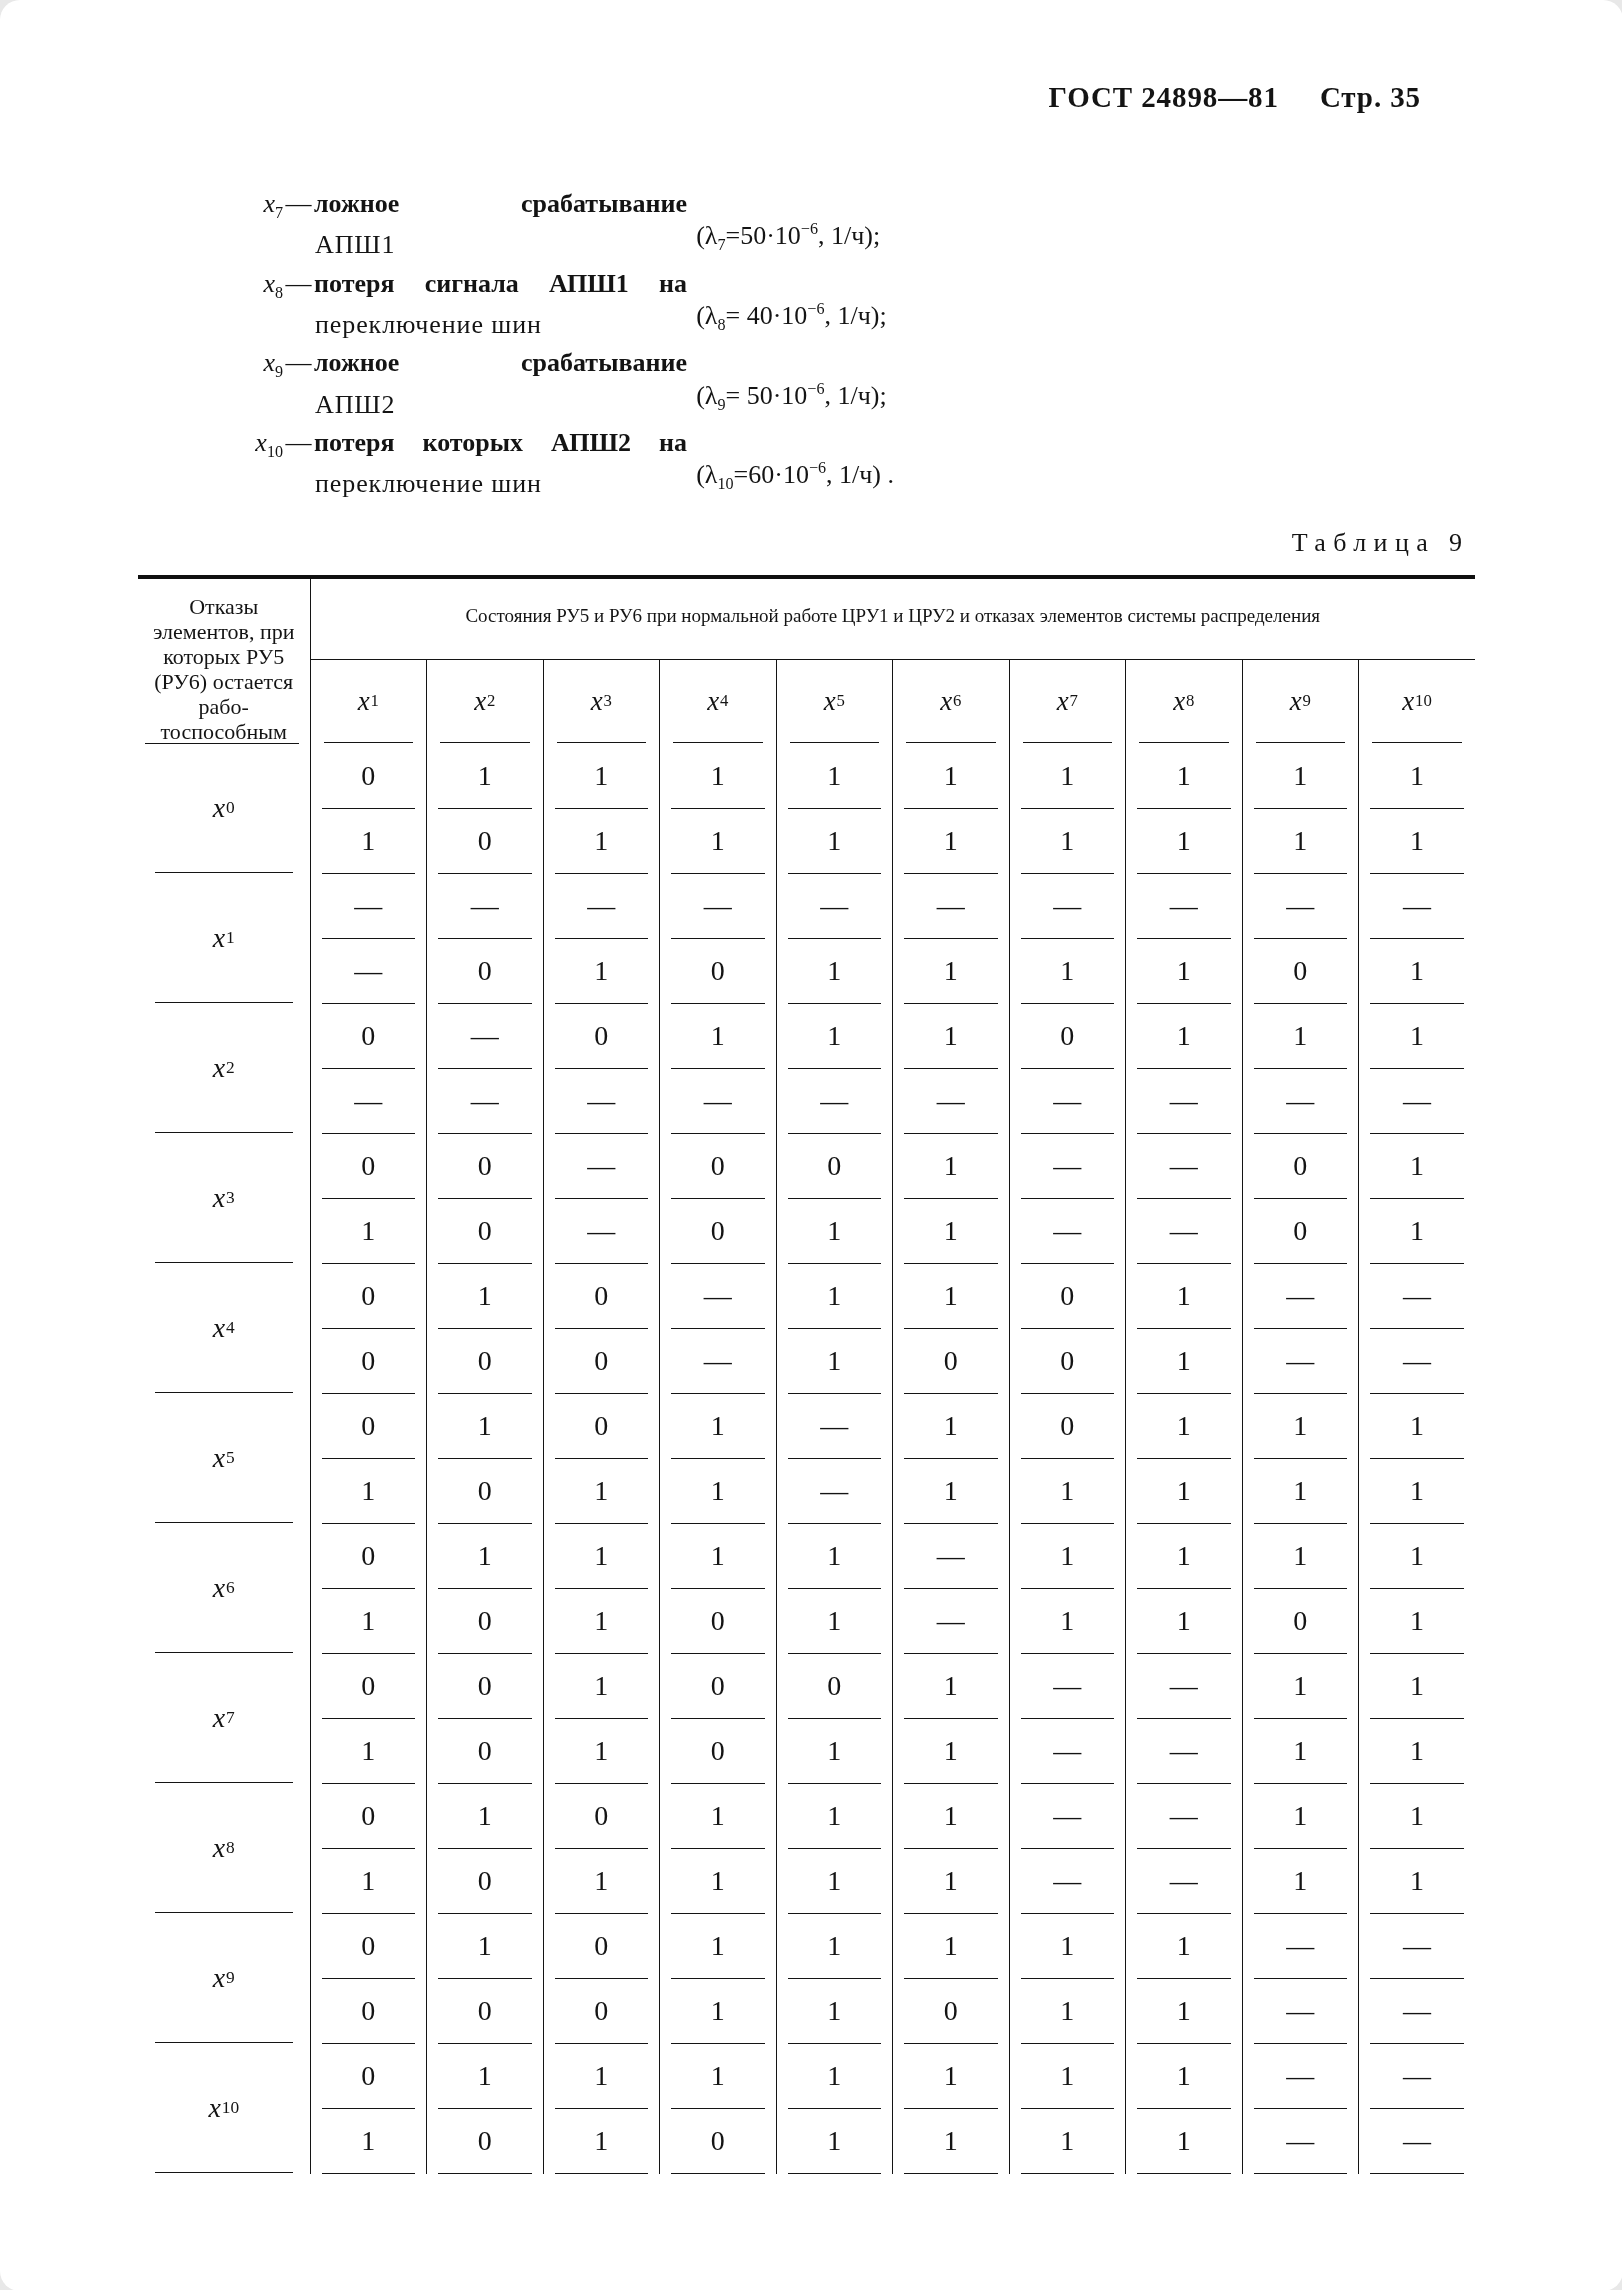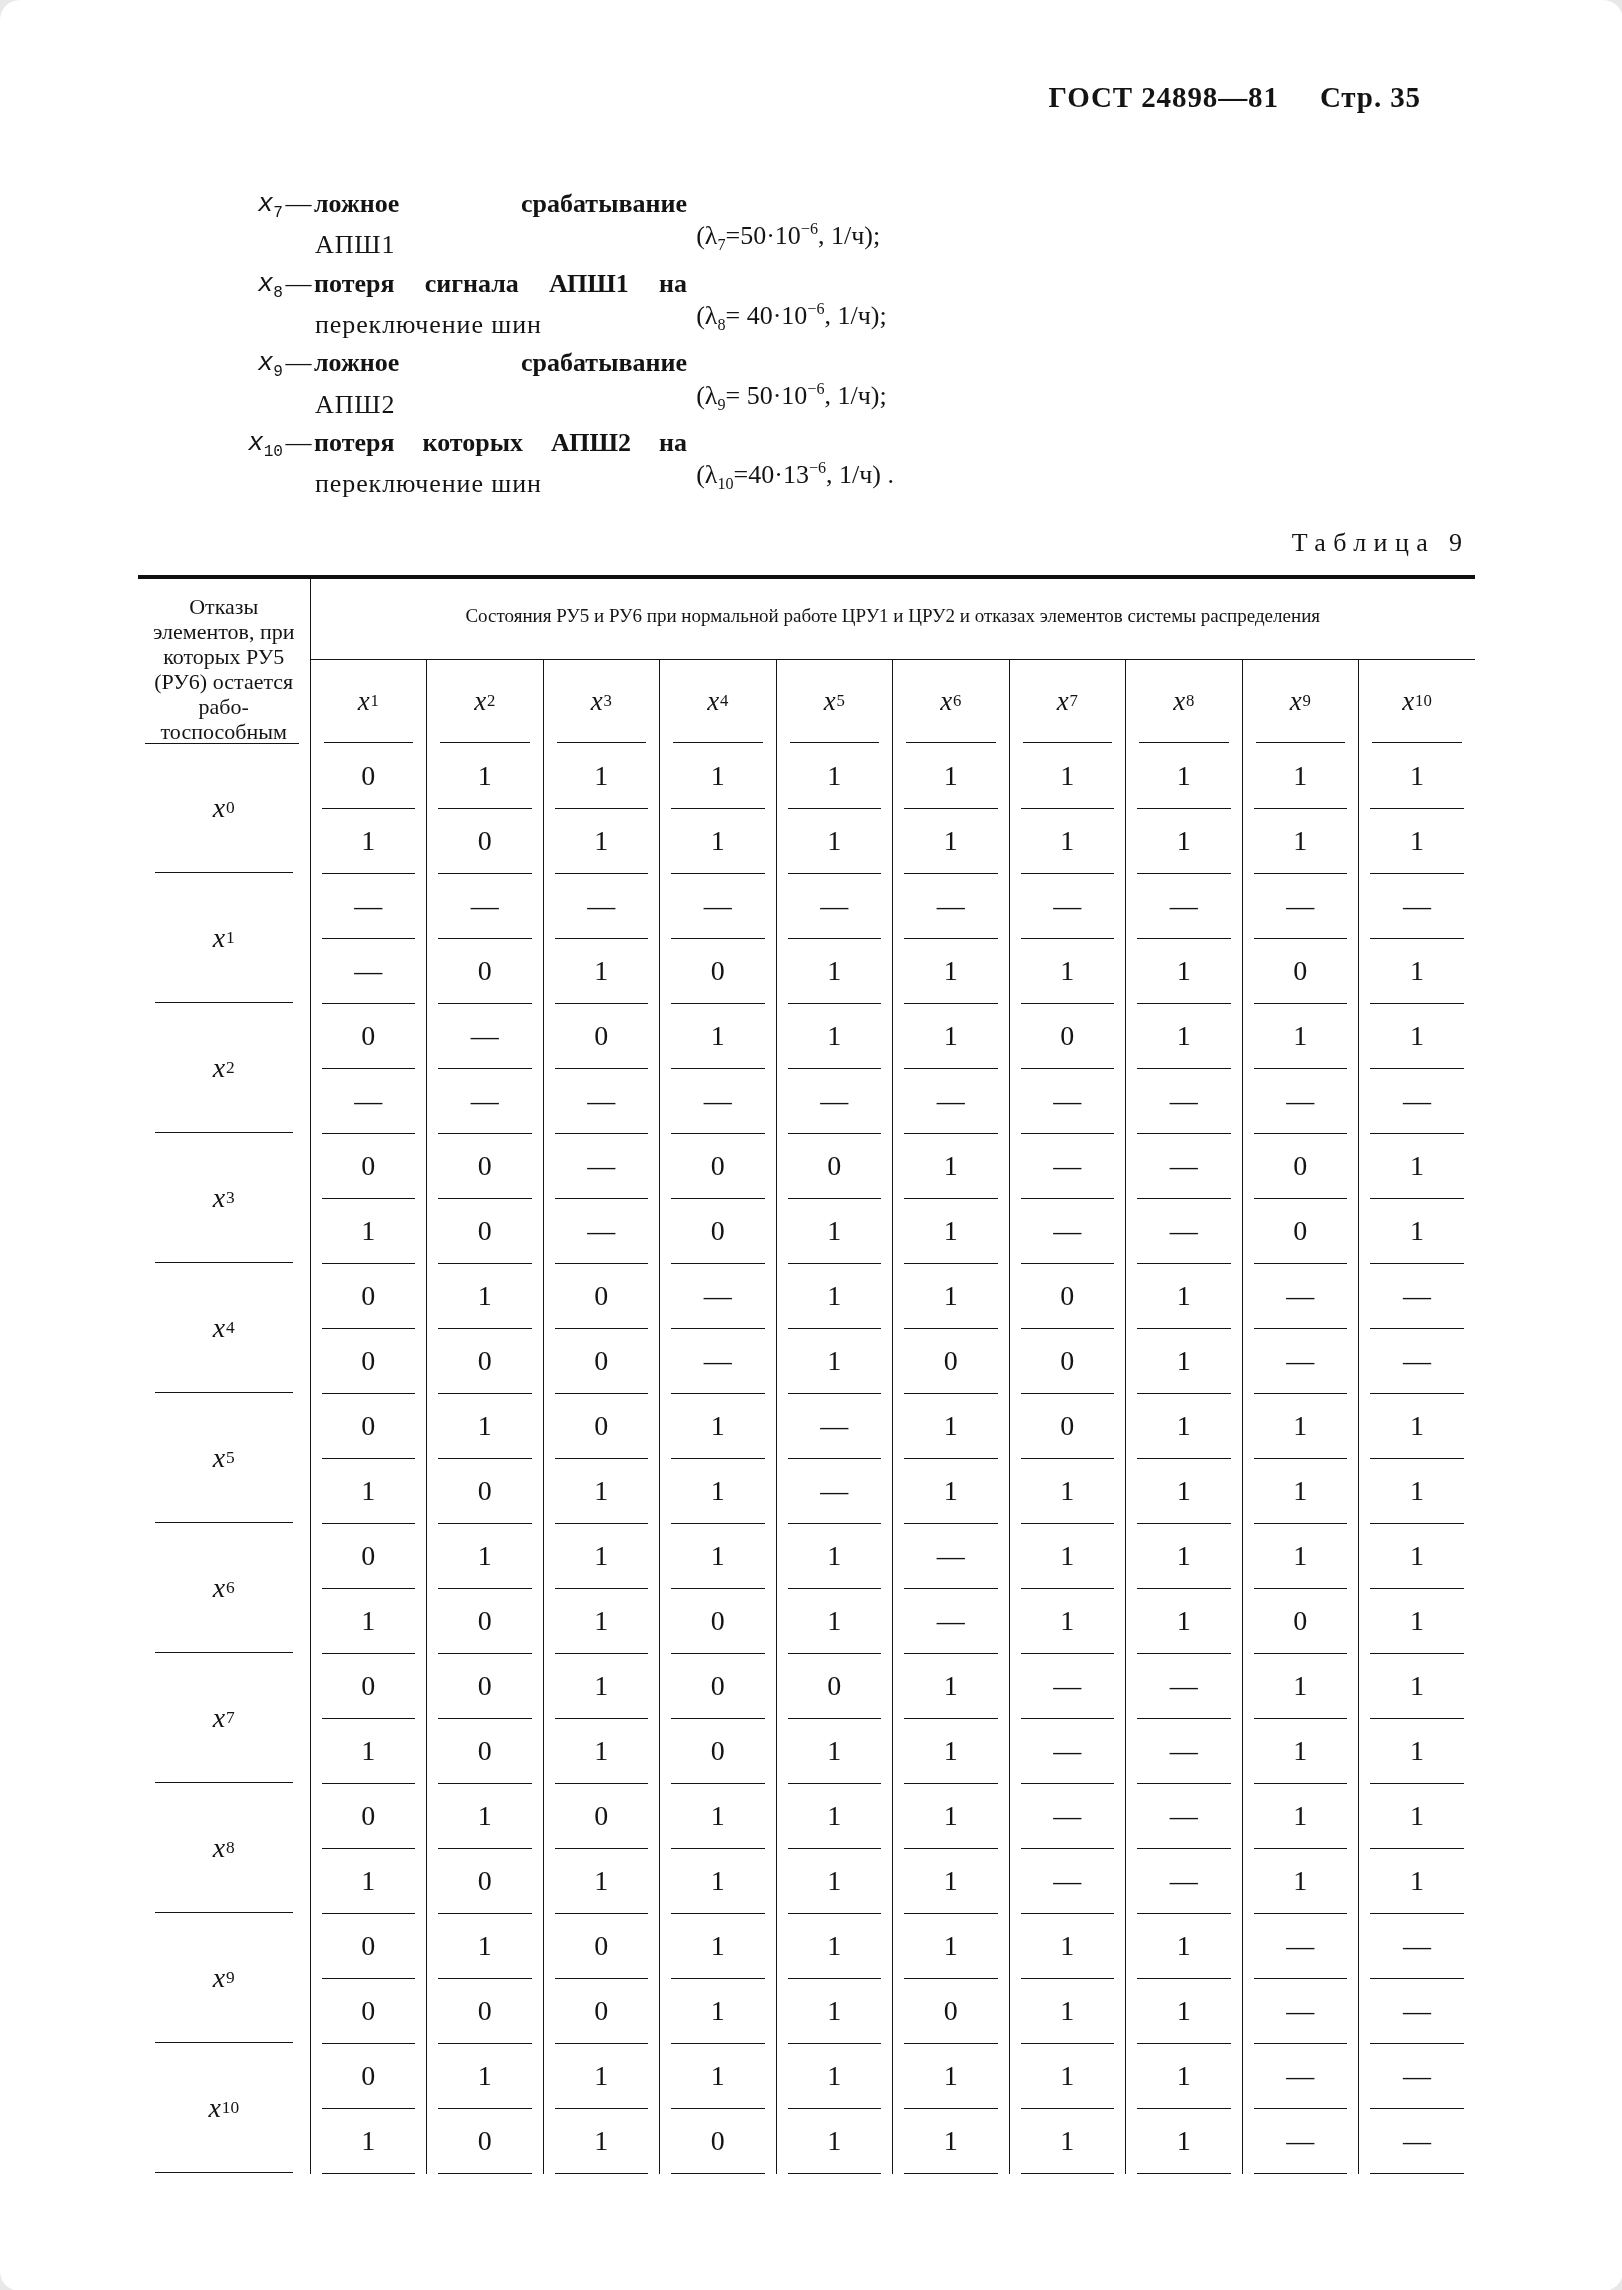--- a/index.html
+++ b/index.html
@@ -33,21 +33,21 @@
     width: 904px;
     font-size: 26px;
   }
   .def-item {
     display: flex;
     align-items: flex-end;
     margin-bottom: 6.5px;
   }
   .def-left { width: 461px; line-height: 32px; }
   .def-l1 { display: flex; }
-  .def-term { width: 57px; text-align: right; font-style: italic; white-space: nowrap; font-family: Liberation Mono, monospace; }
+  .def-term { width: 57px; text-align: right; font-style: italic; white-space: nowrap; }
   .def-term sub { font-style: normal; }
   .def-dash { width: 31px; text-align: center; }
   .def-text { flex: 1; text-align: justify; text-align-last: justify; font-weight: bold; }
   .def-l2 { margin-left: 89px; letter-spacing: 0.9px; }
   .def-lambda { line-height: 32px; padding-left: 9.2px; white-space: nowrap; }
   sub { font-size: 0.62em; }
   sup { font-size: 0.62em; }
 
   
   .table-caption {
@@ -167,21 +167,21 @@
 
     <div class="def-item">
       <div class="def-left">
         <div class="def-l1">
           <span class="def-term"><span>x</span><sub>10</sub></span>
           <span class="def-dash">—</span>
           <span class="def-text">потеря которых АПШ2 на</span>
         </div>
         <div class="def-l2">переключение шин</div>
       </div>
-      <div class="def-lambda"><span>(λ</span><sub>10</sub><span>=40·13</span><sup>−6</sup><span>, 1/ч) .</span></div>
+      <div class="def-lambda"><span>(λ</span><sub>10</sub><span>=60·10</span><sup>−6</sup><span>, 1/ч) .</span></div>
     </div>
 
   </div>
 
   <div class="table-caption">Таблица 9</div>
 
   <table class="gost-table">
     <colgroup>
       <col class="c-label">
       <col class="c-data" span="10">

